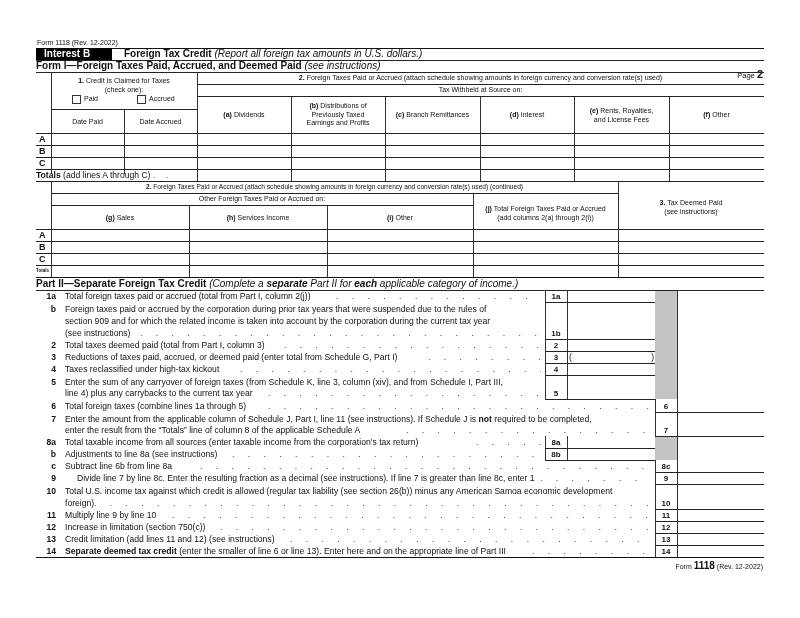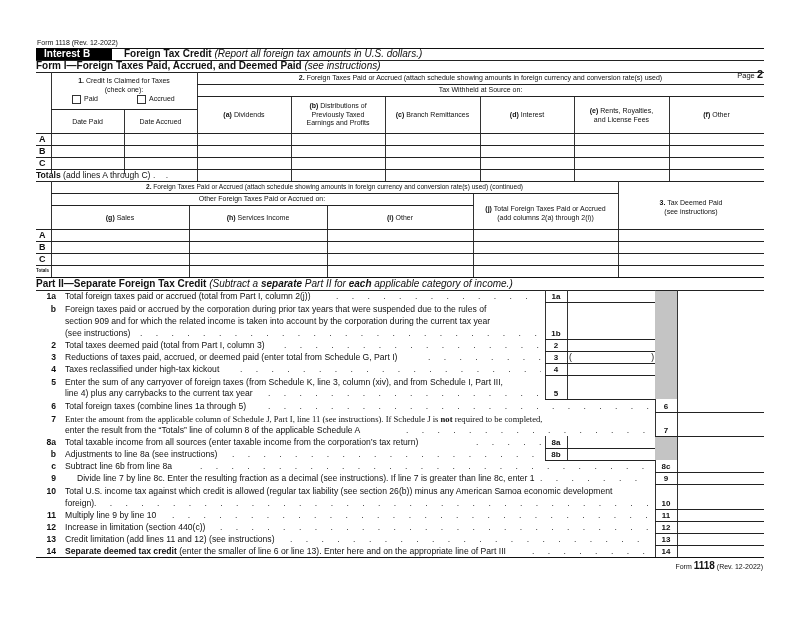--- a/index.html
+++ b/index.html
@@ -141,21 +141,21 @@
 <div class="abs b" style="left:39px;top:254px;font-size:9px;line-height:11px;">C</div>
 <div class="abs b" style="left:36px;top:268px;font-size:4.5px;">Totals</div>
 
 <div class="cell-in" style="left:52px;top:230px;width:137px;height:11px;"></div>
 <div class="cell-in" style="left:619px;top:230px;width:145px;height:11px;"></div>
 
 <div class="hline thick" style="left:36px;width:728px;top:277px;"></div>
 
 <div class="abs" style="left:36px;top:278px;font-size:10px;line-height:12px;white-space:nowrap;">
   <span class="b">Part II—Separate Foreign Tax Credit</span>
-  <span class="i"><span>(Subtract a </span><b>separate</b><span> Part II for </span><b>each</b><span> applicable category of income.)</span></span>
+  <span class="i"><span>(Complete a </span><b>separate</b><span> Part II for </span><b>each</b><span> applicable category of income.)</span></span>
 </div>
 <div class="hline" style="left:36px;width:728px;top:290px;"></div>
 
 <div class="vline" style="left:545px;top:290px;height:109px;"></div>
 <div class="vline" style="left:567px;top:290px;height:109px;"></div>
 <div class="vline" style="left:655px;top:290px;height:268px;"></div>
 <div class="vline" style="left:677px;top:290px;height:268px;"></div>
 <div class="shade" style="left:655px;top:291px;width:22px;height:108px;"></div>
 <div class="hline" style="left:545px;width:110px;top:302px;"></div>
 <div class="hline" style="left:545px;width:110px;top:339px;"></div>
@@ -246,21 +246,21 @@
 <div class="linenum" style="left:40px;top:377px;">5</div>
 <div class="abs txt" style="left:65px;top:377px;">Enter the sum of any carryover of foreign taxes (from Schedule K, line 3, column (xiv), and from Schedule I, Part III,</div>
 <div class="abs txt" style="left:65px;top:388px;">line 4) plus any carrybacks to the current tax year</div>
 <div class="dots" style="left:268px;top:388px;width:273px;">. . . . . . . . . . . . . . . . . . . . . . . . . . . . . . .</div>
 
 <div class="linenum" style="left:40px;top:401px;">6</div>
 <div class="abs txt" style="left:65px;top:401px;">Total foreign taxes (combine lines 1a through 5)</div>
 <div class="dots" style="left:268px;top:401px;width:383px;">. . . . . . . . . . . . . . . . . . . . . . . . . . . . . . . . . . . . . . . . . . . .</div>
 
 <div class="linenum" style="left:40px;top:414px;">7</div>
-<div class="abs txt" style="left:65px;top:414px;font-family:Liberation Serif, serif;">
+<div class="abs txt" style="left:65px;top:414px;">
   <span>Enter the amount from the applicable column of Schedule J, Part I, line 11 (see instructions). If Schedule J is </span><b>not</b><span> required to be completed,</span>
 </div>
 <div class="abs txt" style="left:65px;top:425px;">enter the result from the “Totals” line of column 8 of the applicable Schedule A</div>
 <div class="dots" style="left:406px;top:425px;width:245px;">. . . . . . . . . . . . . . . . . . . . . . . . . . . .</div>
 
 <div class="linenum" style="left:40px;top:437px;">8a</div>
 <div class="abs txt" style="left:65px;top:437px;">Total taxable income from all sources (enter taxable income from the corporation’s tax return)</div>
 <div class="dots" style="left:476px;top:437px;width:65px;">. . . . . . . .</div>
 
 <div class="linenum" style="left:40px;top:449px;">b</div>
@@ -278,21 +278,21 @@
 <div class="linenum" style="left:40px;top:486px;">10</div>
 <div class="abs txt" style="left:65px;top:486px;">Total U.S. income tax against which credit is allowed (regular tax liability (see section 26(b)) minus any American Samoa economic development</div>
 <div class="abs txt" style="left:65px;top:498px;">foreign)</div>
 <div class="dots" style="left:94px;top:498px;width:557px;">. . . . . . . . . . . . . . . . . . . . . . . . . . . . . . . . . . . . . . . . . . . . . . . . . . . . . . . . . . . . . . . .</div>
 
 <div class="linenum" style="left:40px;top:510px;">11</div>
 <div class="abs txt" style="left:65px;top:510px;">Multiply line 9 by line 10</div>
 <div class="dots" style="left:172px;top:510px;width:479px;">. . . . . . . . . . . . . . . . . . . . . . . . . . . . . . . . . . . . . . . . . . . . . . . . . . . . . .</div>
 
 <div class="linenum" style="left:40px;top:522px;">12</div>
-<div class="abs txt" style="left:65px;top:522px;">Increase in limitation (section 440(c))</div>
+<div class="abs txt" style="left:65px;top:522px;">Increase in limitation (section 750(c))</div>
 <div class="dots" style="left:220px;top:522px;width:431px;">. . . . . . . . . . . . . . . . . . . . . . . . . . . . . . . . . . . . . . . . . . . . . . . . .</div>
 
 <div class="linenum" style="left:40px;top:534px;">13</div>
 <div class="abs txt" style="left:65px;top:534px;">Credit limitation (add lines 11 and 12) (see instructions)</div>
 <div class="dots" style="left:290px;top:534px;width:361px;">. . . . . . . . . . . . . . . . . . . . . . . . . . . . . . . . . . . . . . . . .</div>
 
 <div class="linenum" style="left:40px;top:546px;">14</div>
 <div class="abs txt" style="left:65px;top:546px;">
   <b>Separate deemed tax credit</b> <span>(enter the smaller of line 6 or line 13). Enter here and on the appropriate line of Part III</span>
 </div>

